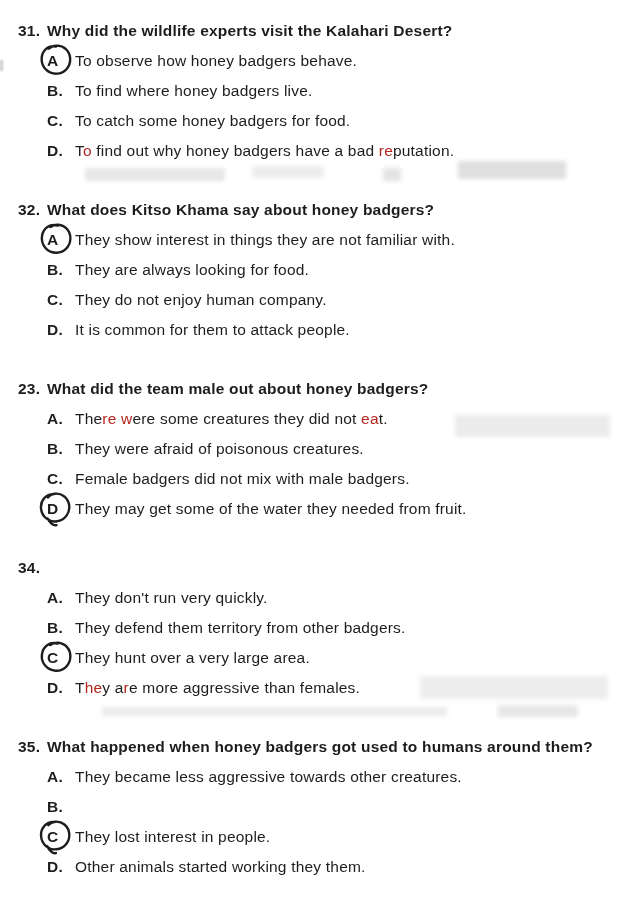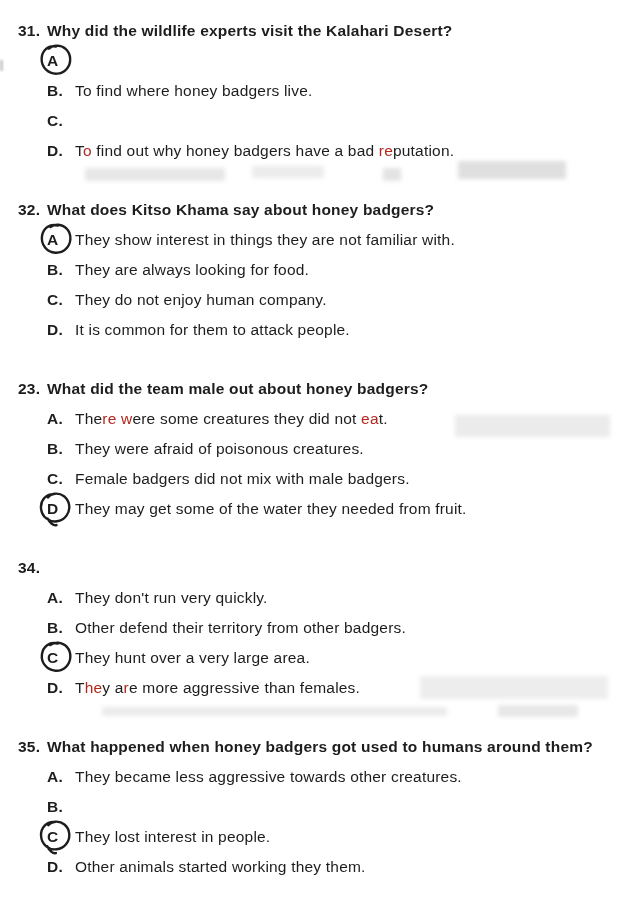--- a/index.html
+++ b/index.html
@@ -57,35 +57,37 @@
       <span class="q-text">Why did the wildlife experts visit the Kalahari Desert?</span>
     </div>
     <div class="opts">
   <div class="opt-row">
     <span class="opt-letter-wrap">
       <svg class="pen-circle" viewBox="0 0 36 37" aria-hidden="true" style="transform: rotate(-4deg);">
                 <path d="M19 4 C11 2 4.5 7.5 3.8 15.5 C3.1 24 9.5 31 18 31.2 C26 31.4 32.2 25 32.3 17 C32.4 9.2 26.8 3.4 19.5 3.2 C16.4 3.1 13.6 4.2 11.8 5.8"></path>
               </svg>
       <span class="opt-letter">A</span>
     </span>
+    <span class="opt-text">To observe how honey badgers behave.</span>
   </div>
 
   <div class="opt-row">
     <span class="opt-letter-wrap">
       
       <span class="opt-letter">B.</span>
     </span>
     <span class="opt-text">To find where honey badgers live.</span>
   </div>
 
   <div class="opt-row">
     <span class="opt-letter-wrap">
       
       <span class="opt-letter">C.</span>
     </span>
+    <span class="opt-text">To catch some honey badgers for food.</span>
   </div>
 
   <div class="opt-row">
     <span class="opt-letter-wrap">
       
       <span class="opt-letter">D.</span>
     </span>
     <span class="opt-text">T<span class="red">o</span> find out why honey badgers have a bad <span class="red">re</span>putation.</span>
   </div>
 </div>
@@ -186,21 +188,21 @@
       <span class="opt-letter">A.</span>
     </span>
     <span class="opt-text">They don't run very quickly.</span>
   </div>
 
   <div class="opt-row">
     <span class="opt-letter-wrap">
       
       <span class="opt-letter">B.</span>
     </span>
-    <span class="opt-text">Other defend their territory from other badgers.</span>
+    <span class="opt-text">They defend them territory from other badgers.</span>
   </div>
 
   <div class="opt-row">
     <span class="opt-letter-wrap">
       <svg class="pen-circle" viewBox="0 0 36 37" aria-hidden="true" style="transform: rotate(2deg);">
                 <path d="M19 4 C11 2 4.5 7.5 3.8 15.5 C3.1 24 9.5 31 18 31.2 C26 31.4 32.2 25 32.3 17 C32.4 9.2 26.8 3.4 19.5 3.2 C16.4 3.1 13.6 4.2 11.8 5.8"></path>
               </svg>
       <span class="opt-letter">C</span>
     </span>
     <span class="opt-text">They hunt over a very large area.</span>

